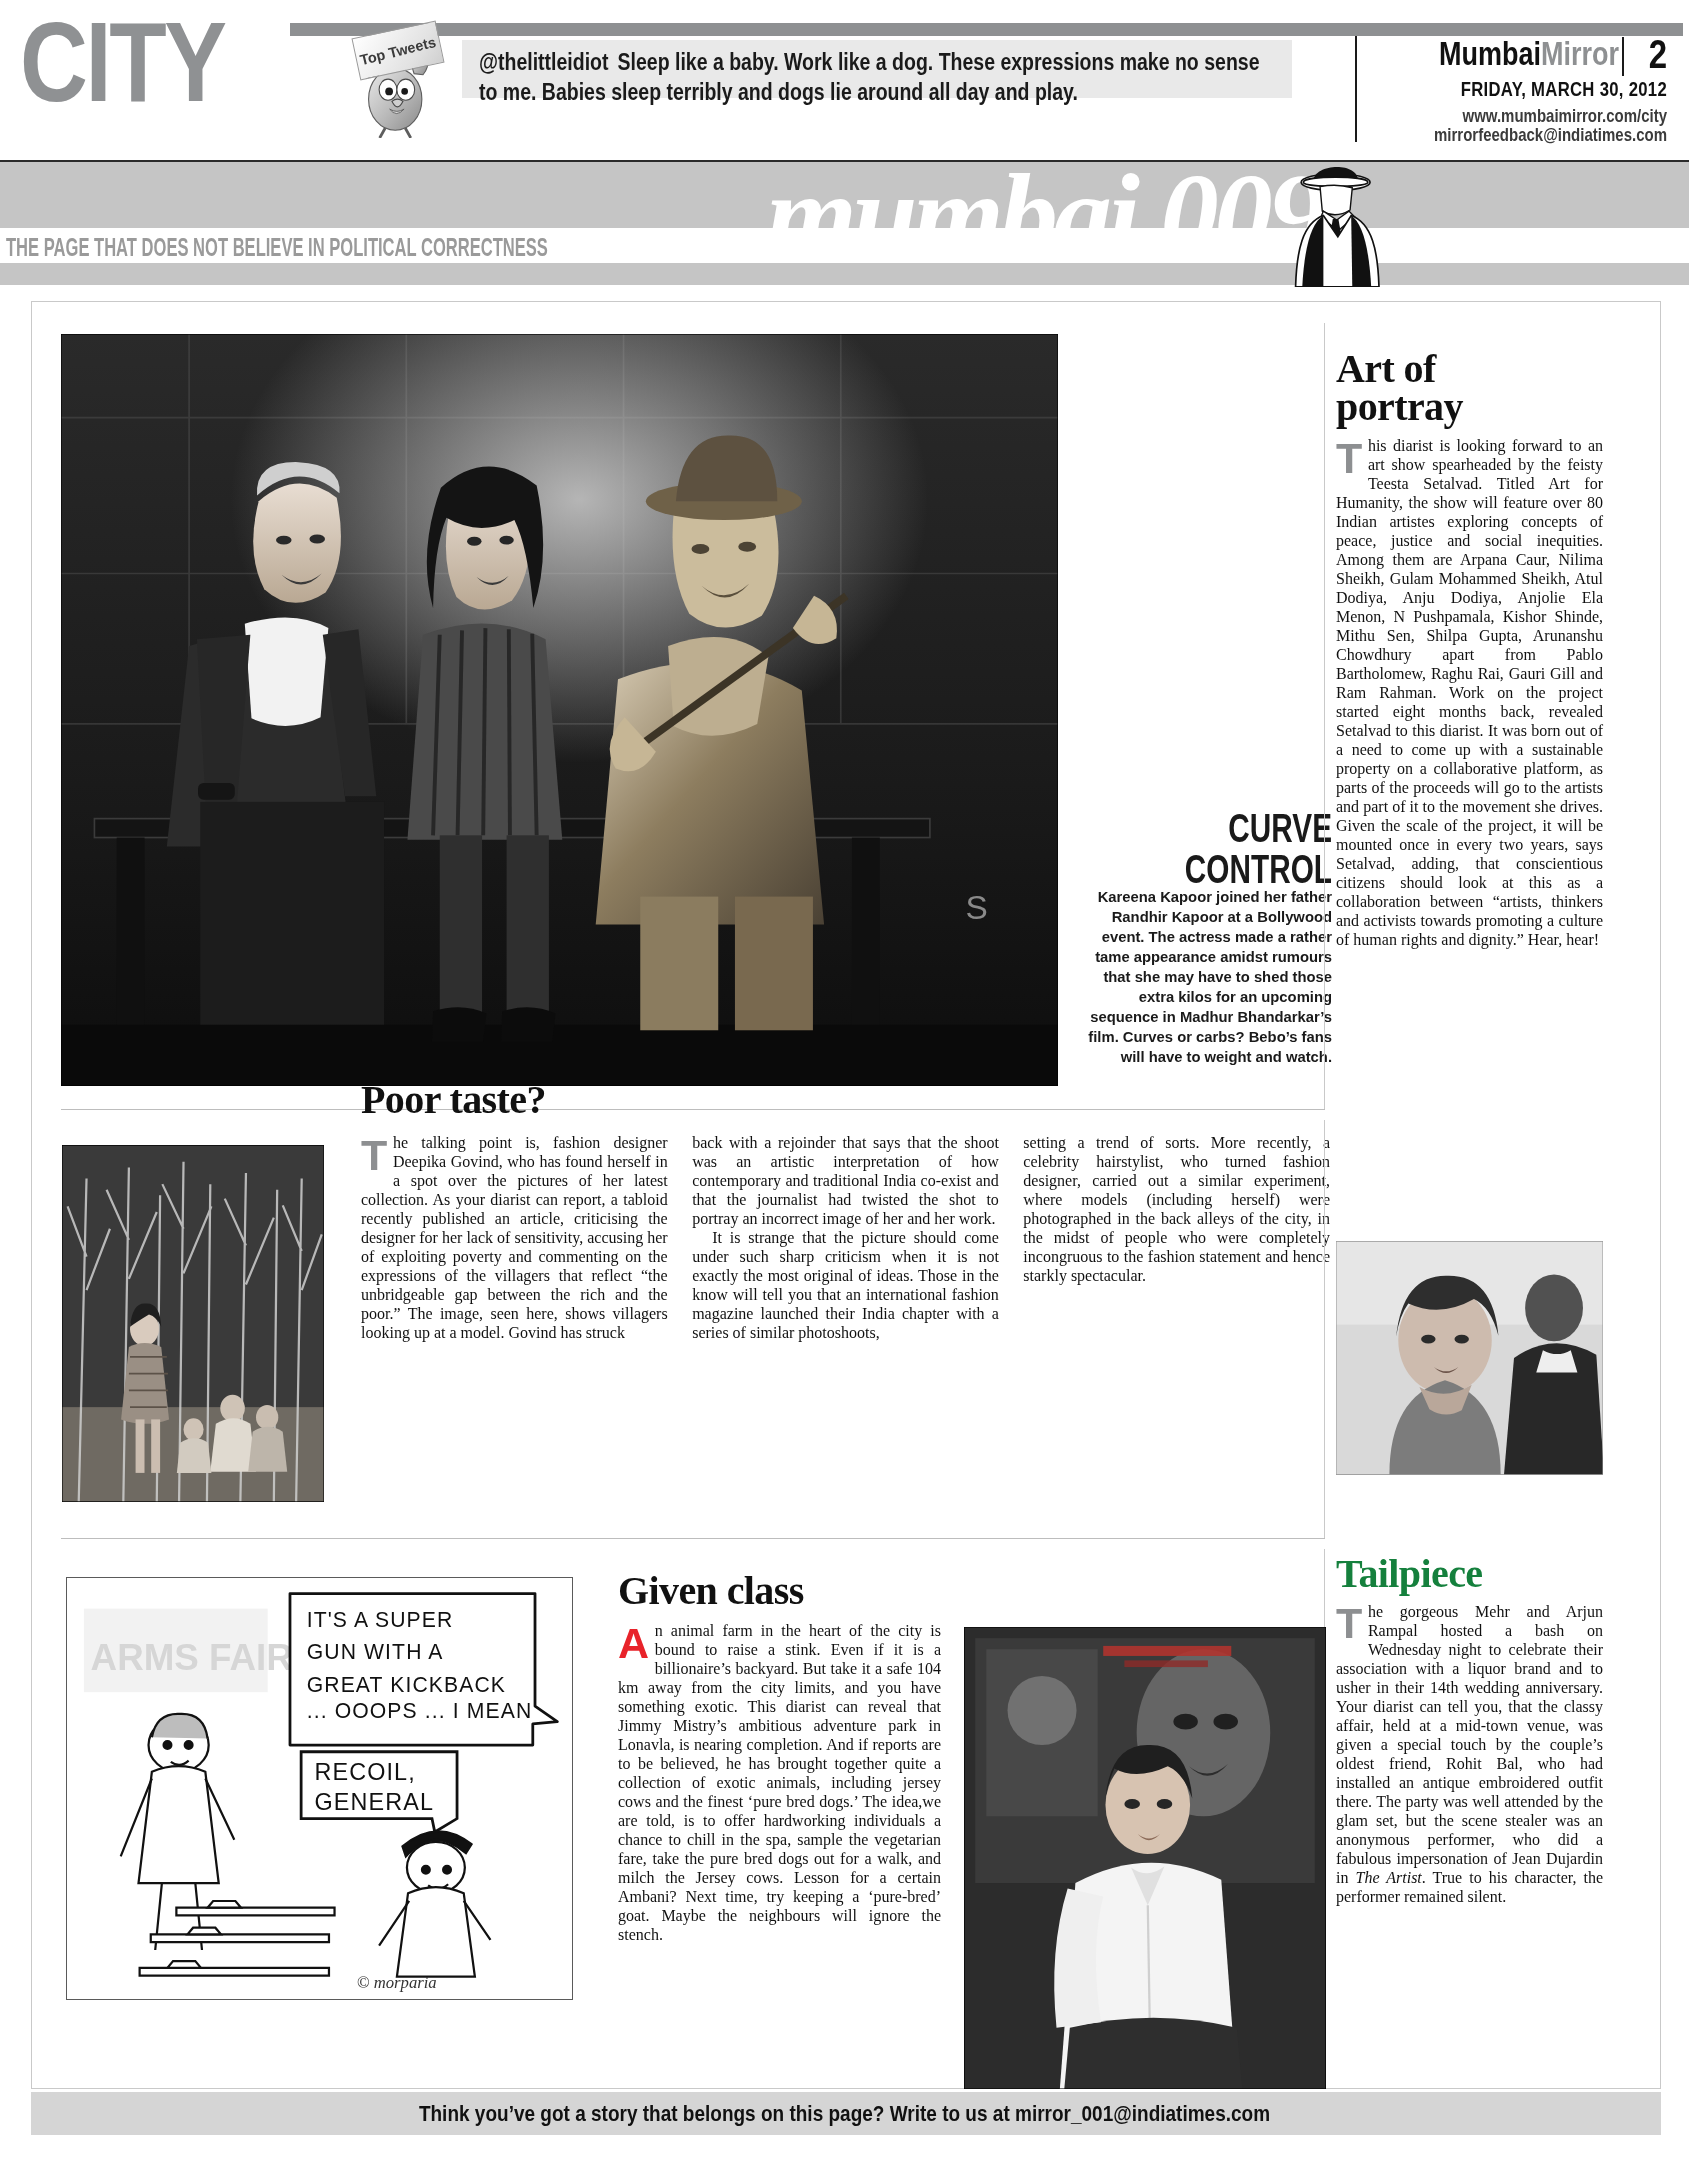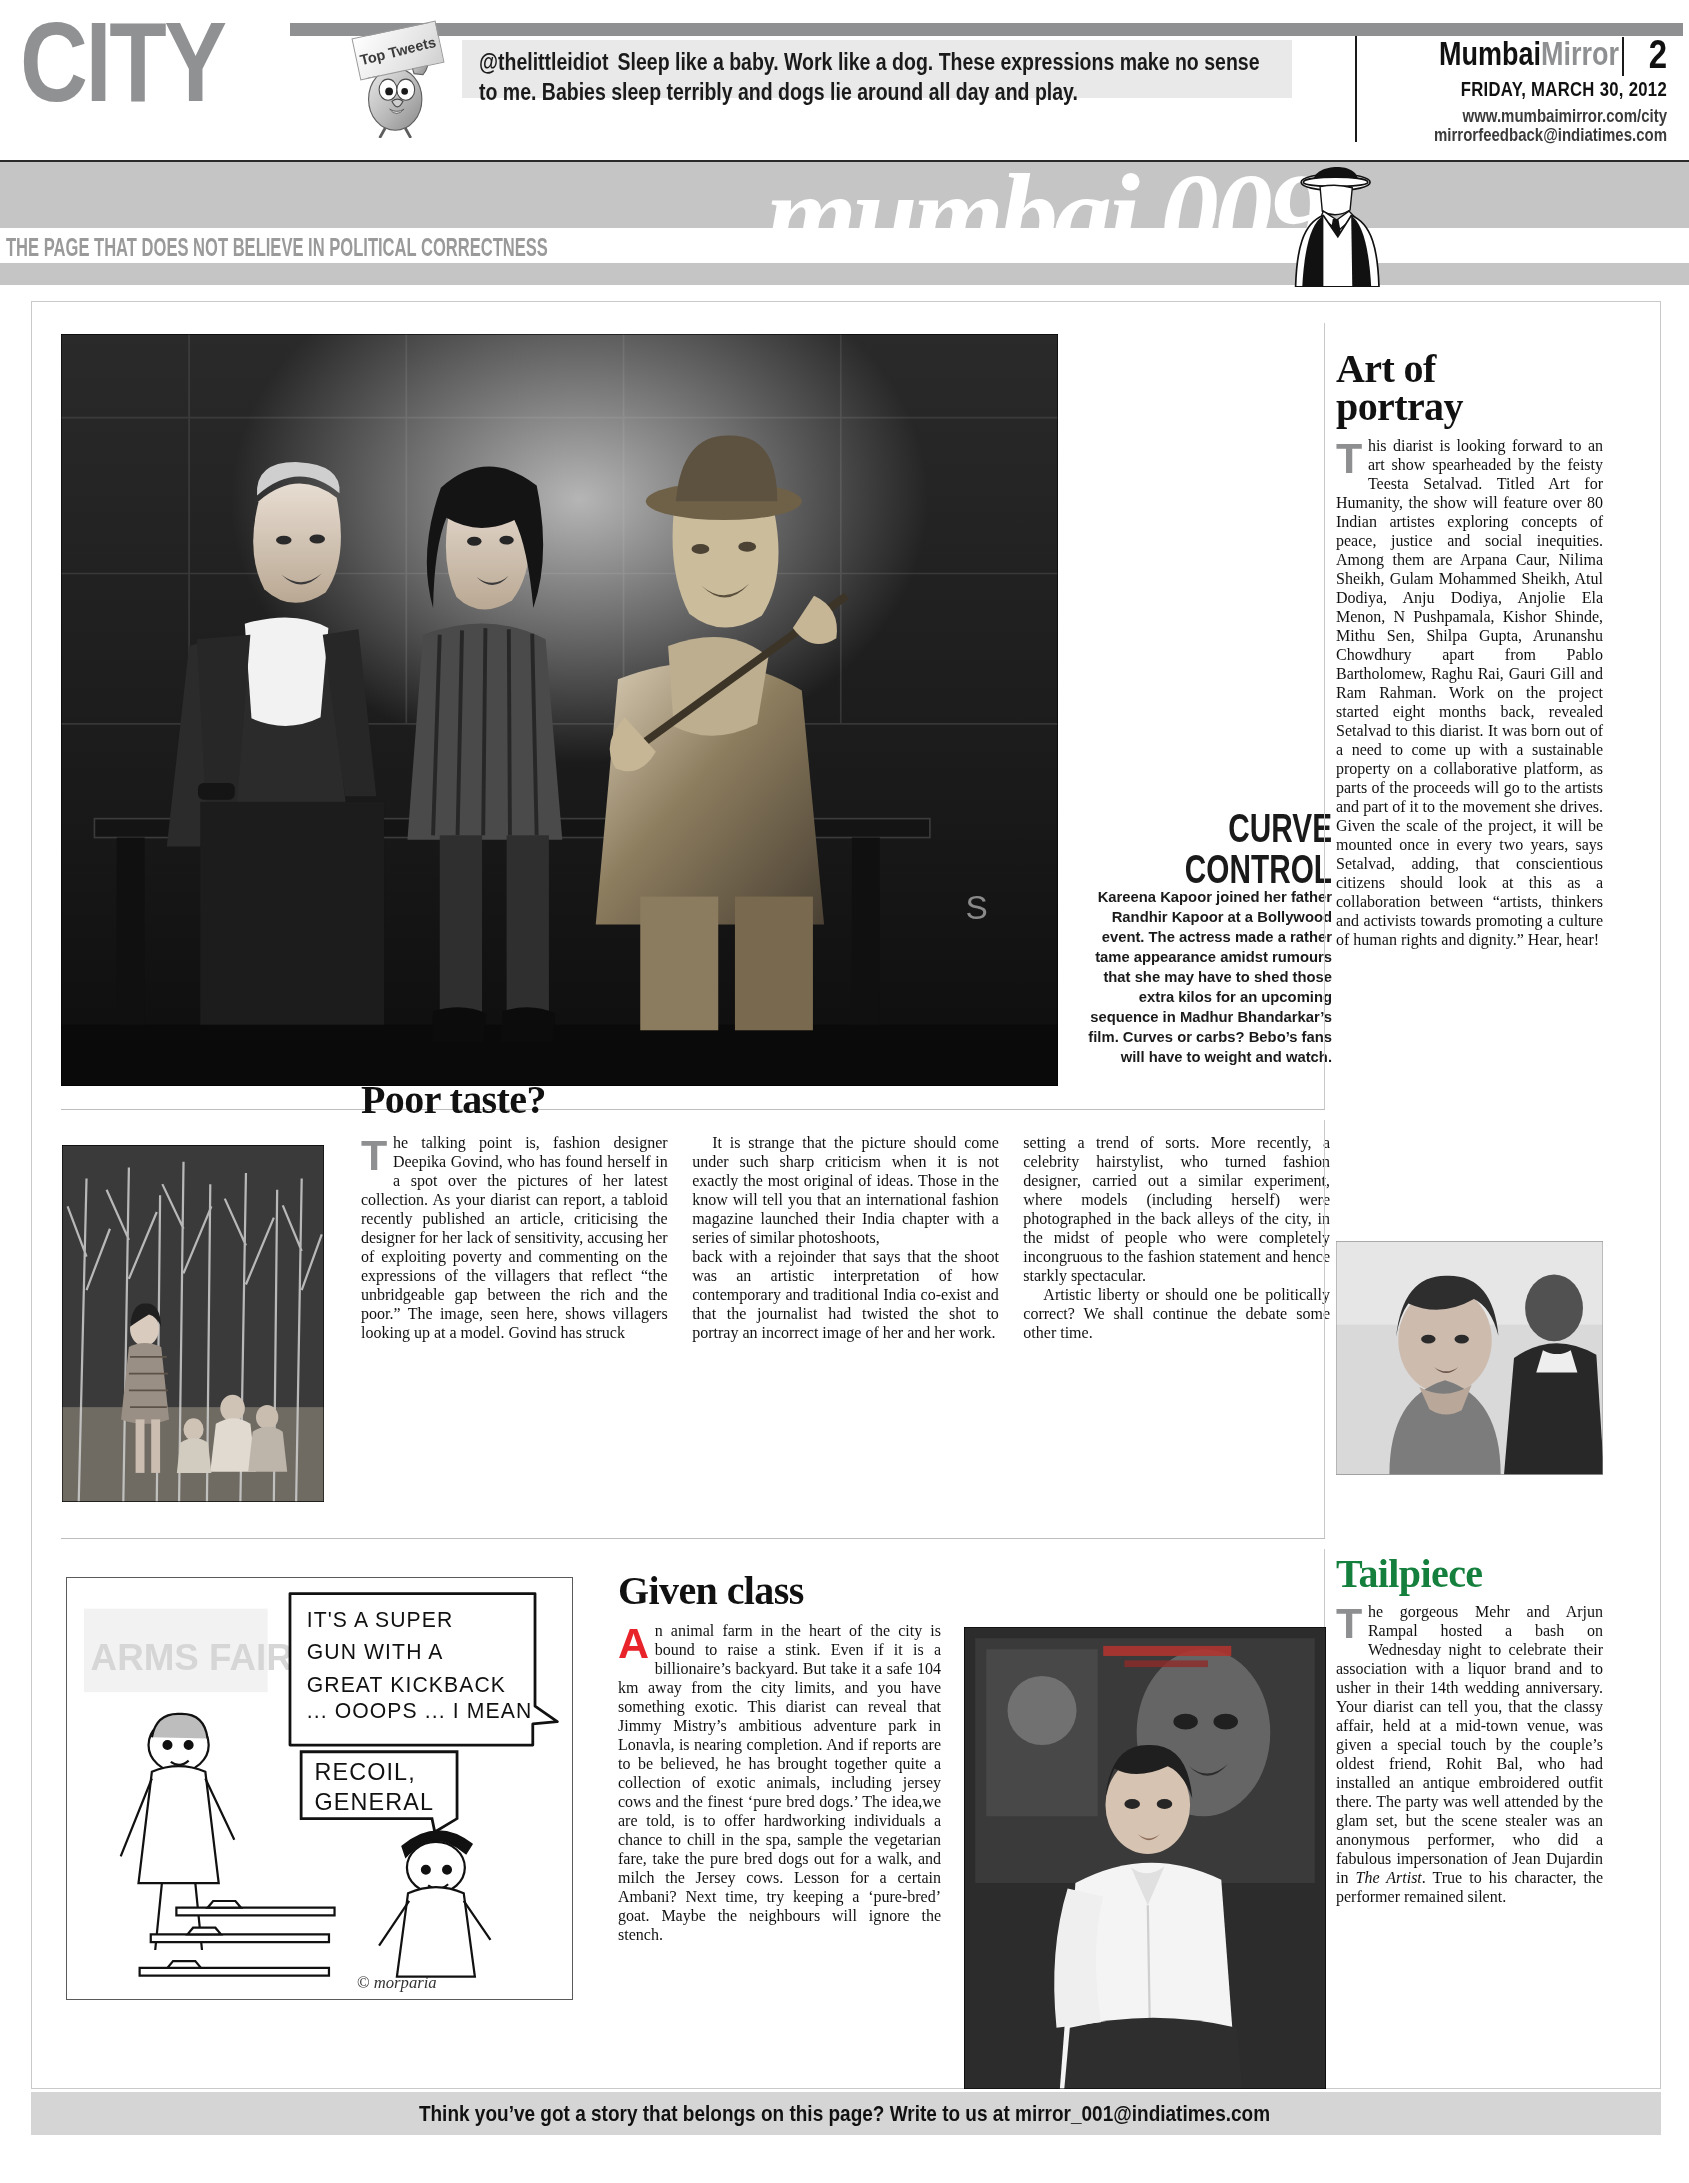--- a/index.html
+++ b/index.html
@@ -485,26 +485,25 @@
     </svg>
   </div>
 
   <div class="poortaste">
     <div class="pt-title">Poor taste?</div>
     <div class="three-col">
       <div class="body-col">
         <span class="dropcap">T</span><span>he talking point is, fashion designer Deepika Govind, who has found herself in a spot over the pictures of her latest collection. As your diarist can report, a tabloid recently published an article, criticising the designer for her lack of sensitivity, accusing her of exploiting poverty and commenting on the expressions of the villagers that reflect “the unbridgeable gap between the rich and the poor.” The image, seen here, shows villagers looking up at a model. Govind has struck</span>
       </div>
       <div class="body-col">
+        <span>back with a rejoinder that says that the shoot was an artistic interpretation of how contemporary and traditional India co-exist and that the journalist had twisted the shot to portray an incorrect image of her and her work.</span>
         <span style="display:block;text-indent:20px">It is strange that the picture should come under such sharp criticism when it is not exactly the most original of ideas. Those in the know will tell you that an international fashion magazine launched their India chapter with a series of similar photoshoots,</span>
-        <span>back with a rejoinder that says that the shoot was an artistic interpretation of how contemporary and traditional India co-exist and that the journalist had twisted the shot to portray an incorrect image of her and her work.</span>
       </div>
       <div class="body-col">
         <span>setting a trend of sorts. More recently, a celebrity hairstylist, who turned fashion designer, carried out a similar experiment, where models (including herself) were photographed in the back alleys of the city, in the midst of people who were completely incongruous to the fashion statement and hence starkly spectacular.</span>
-        <span style="display:block;text-indent:20px">Artistic liberty or should one be politically correct? We shall continue the debate some other time.</span>
       </div>
     </div>
   </div>
 
   <div class="rule-thin" style="left:61px; top:1538px; width:1264px;"></div>
   <div class="vrule" style="left:1324px; top:1120px; height:418px;"></div>
   <div class="vrule" style="left:1324px; top:1549px; height:529px;"></div>
 
   <div class="cornered-box">
     <div class="cartoon">

